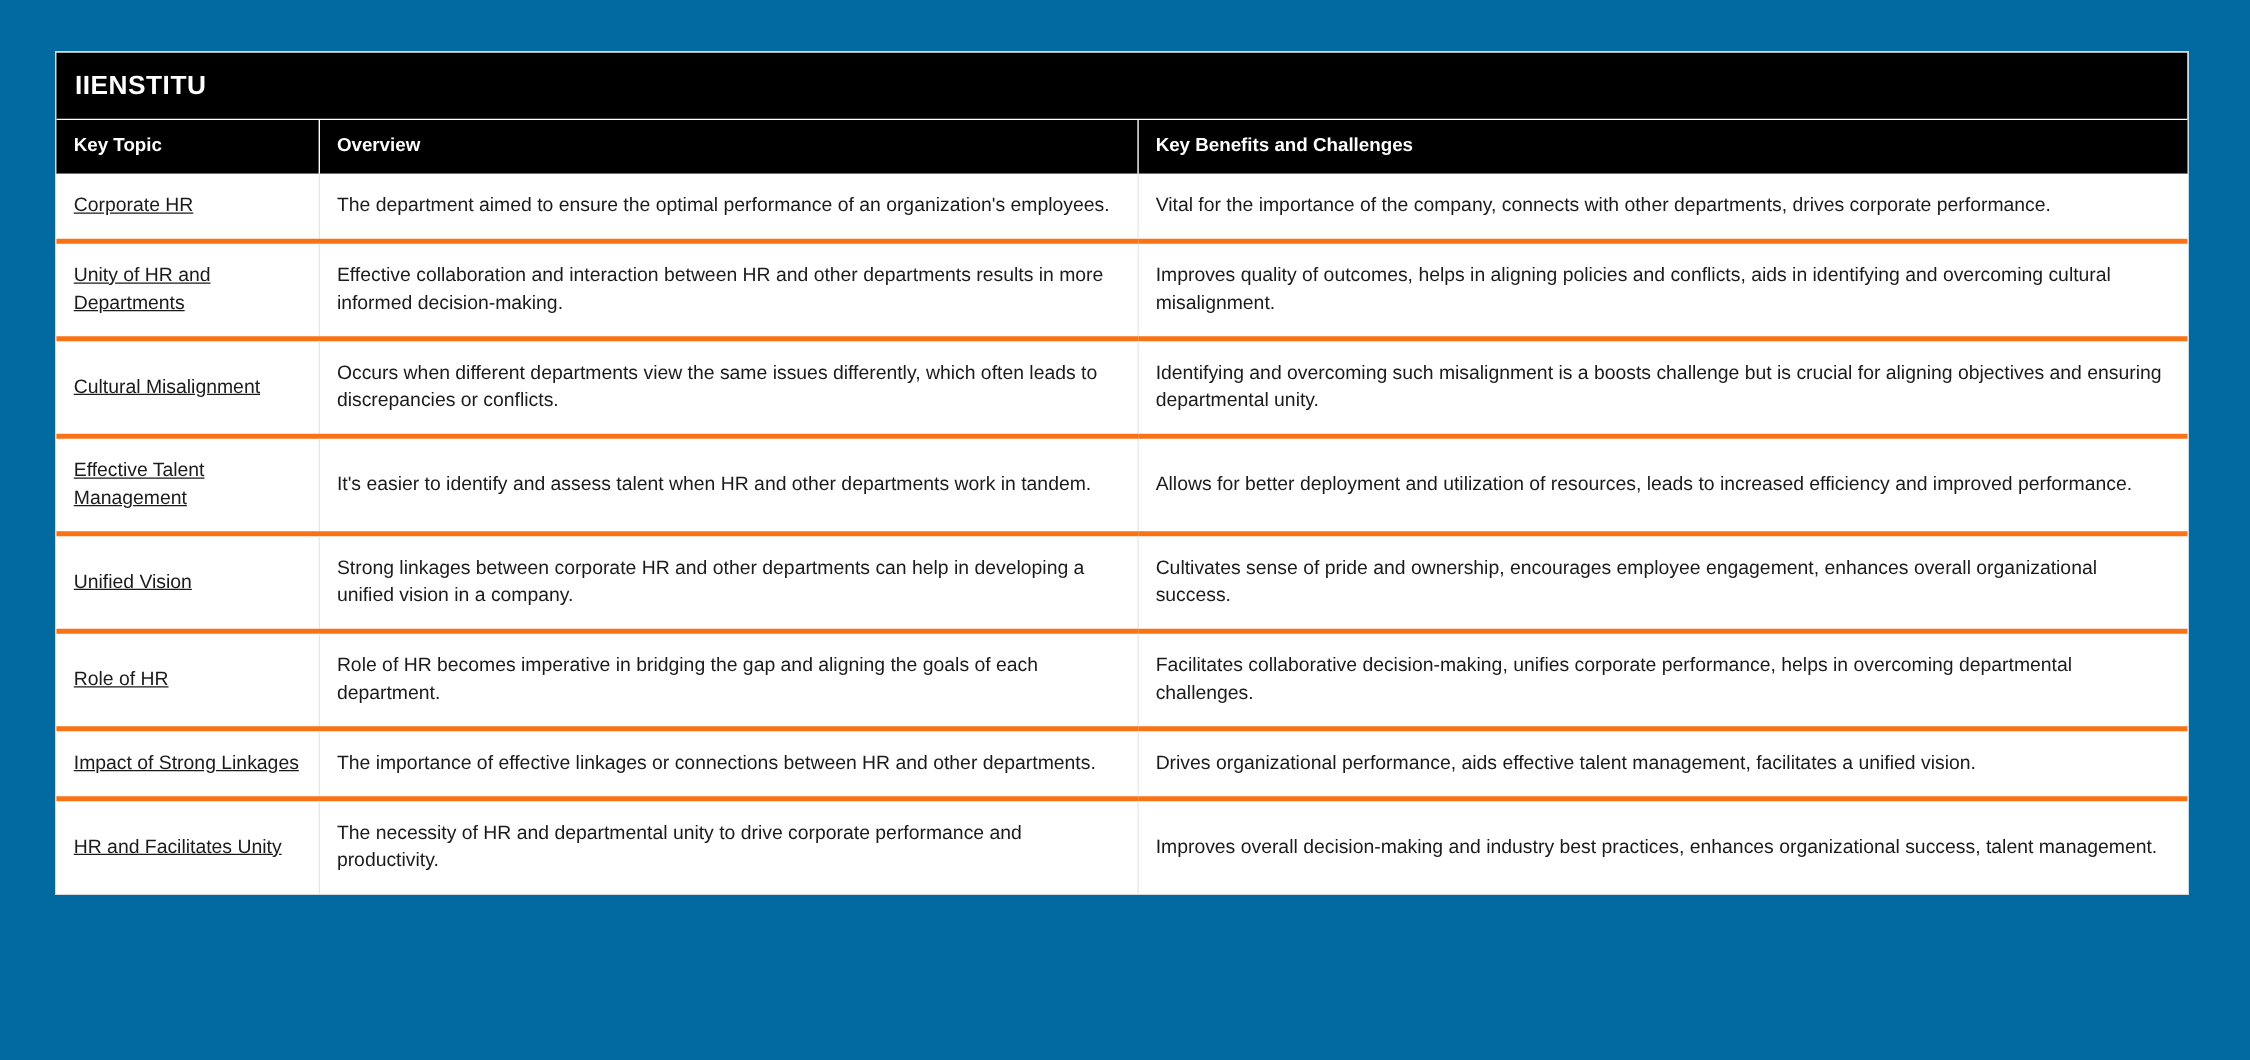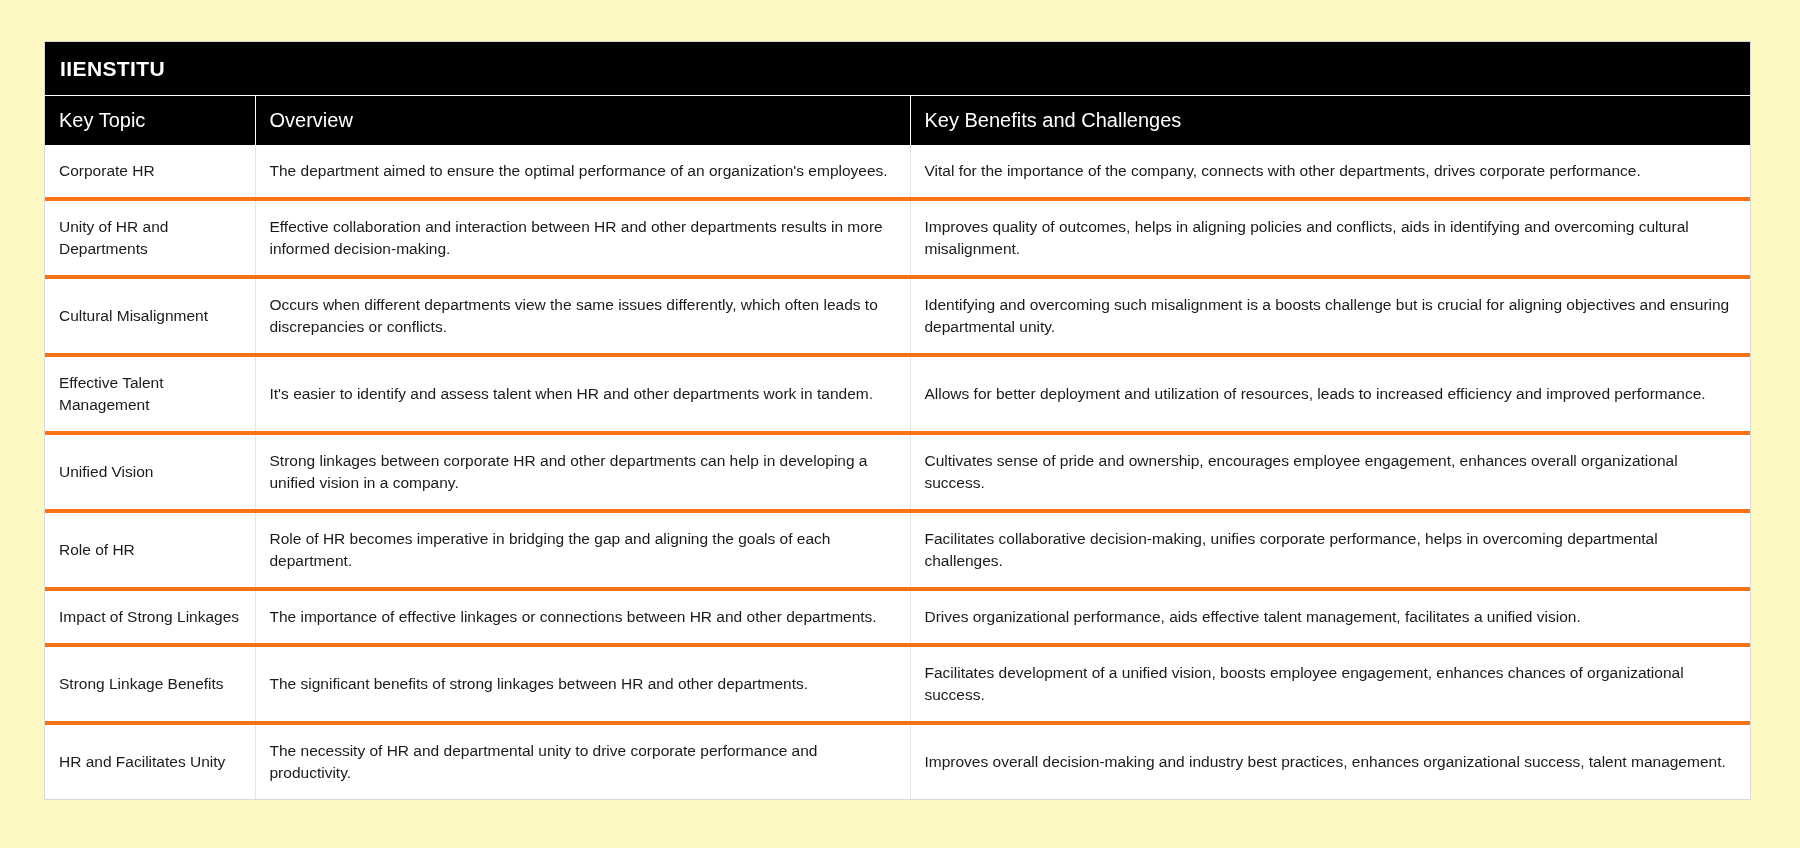--- a/index.html
+++ b/index.html
@@ -12,21 +12,21 @@
   }
   body {
     font-family: "Liberation Sans", sans-serif;
     -webkit-font-smoothing: antialiased;
   }
 
   .page {
     position: relative;
     width: 1800px;
     height: 848px;
-    background: #fef9c3;
+    background: #0369a1;
     box-sizing: border-box;
   }
 
   .card {
     position: absolute;
     left: 44px;
     top: 41px;
     width: 1707px;
     background: #ffffff;
     border: 1px solid #d8d8d8;
@@ -56,22 +56,22 @@
   table.data-table {
     width: 100%;
     border-collapse: collapse;
     table-layout: fixed;
     background: #ffffff;
   }
 
   table.data-table thead th {
     background: #000000;
     color: #ffffff;
-    font-size: 20px;
-    font-weight: normal;
+    font-size: 15px;
+    font-weight: bold;
     text-align: left;
     padding: 12px 14px;
     vertical-align: middle;
     border-right: 1px solid #ffffff;
     box-sizing: border-box;
     line-height: 1.25;
   }
   table.data-table thead th:last-child {
     border-right: none;
   }
@@ -91,21 +91,21 @@
     border-right: none;
   }
   table.data-table tbody tr:first-child td {
     border-top: none;
   }
 
   .col-topic   { width: 210px; }
   .col-over    { width: 655px; }
   .col-benefit { width: 842px; }
 
-  td.cell-topic   { padding-left: 16px; }
+  td.cell-topic   { padding-left: 16px; text-decoration: underline; }
   td.cell-over    { padding-left: 16px; }
   td.cell-benefit { padding-left: 16px; }
 </style>
 </head>
 <body>
 
 <div class="page">
 
   <div class="card">
 
@@ -156,25 +156,20 @@
             <td class="cell-topic">Role of HR</td>
             <td class="cell-over">Role of HR becomes imperative in bridging the gap and aligning the goals of each department.</td>
             <td class="cell-benefit">Facilitates collaborative decision-making, unifies corporate performance, helps in overcoming departmental challenges.</td>
           </tr>
           <tr>
             <td class="cell-topic">Impact of Strong Linkages</td>
             <td class="cell-over">The importance of effective linkages or connections between HR and other departments.</td>
             <td class="cell-benefit">Drives organizational performance, aids effective talent management, facilitates a unified vision.</td>
           </tr>
           <tr>
-            <td class="cell-topic">Strong Linkage Benefits</td>
-            <td class="cell-over">The significant benefits of strong linkages between HR and other departments.</td>
-            <td class="cell-benefit">Facilitates development of a unified vision, boosts employee engagement, enhances chances of organizational success.</td>
-          </tr>
-          <tr>
             <td class="cell-topic">HR and Facilitates Unity</td>
             <td class="cell-over">The necessity of HR and departmental unity to drive corporate performance and productivity.</td>
             <td class="cell-benefit">Improves overall decision-making and industry best practices, enhances organizational success, talent management.</td>
           </tr>
         </tbody>
     </table>
 
   </div>
 
 </div>

